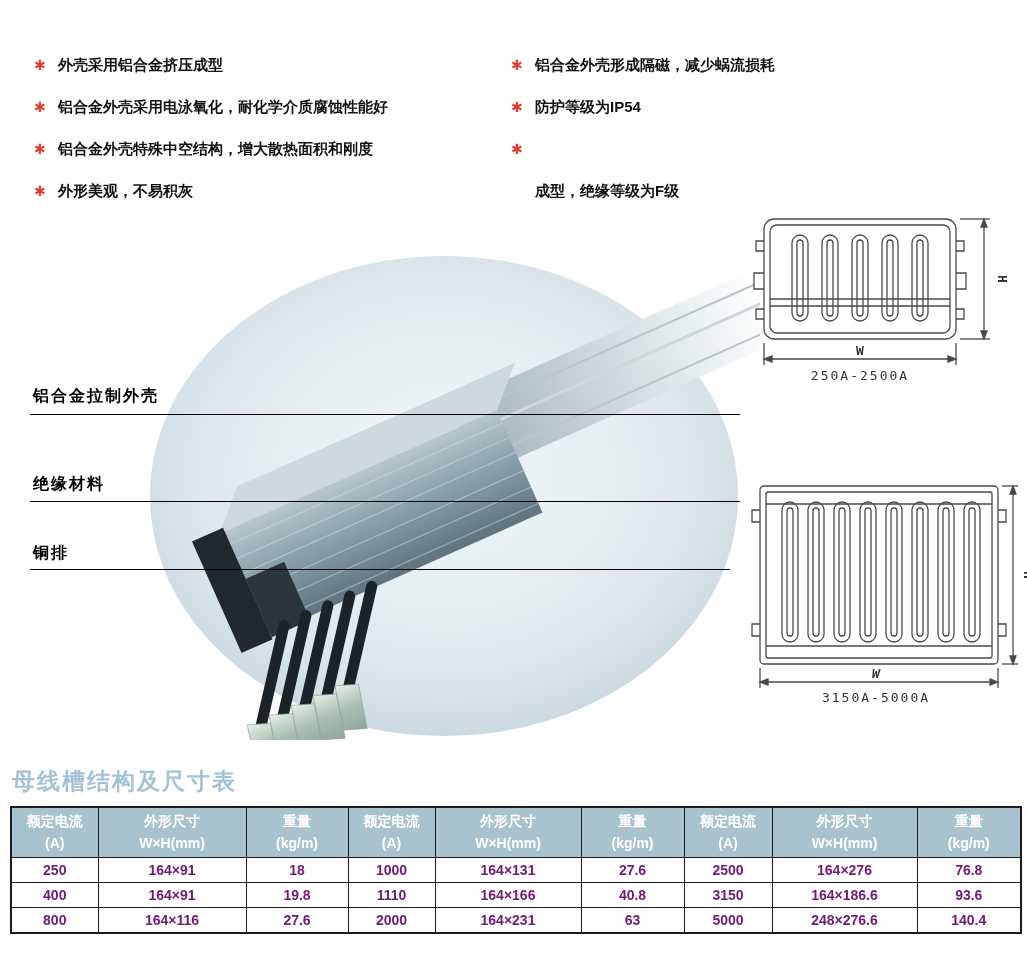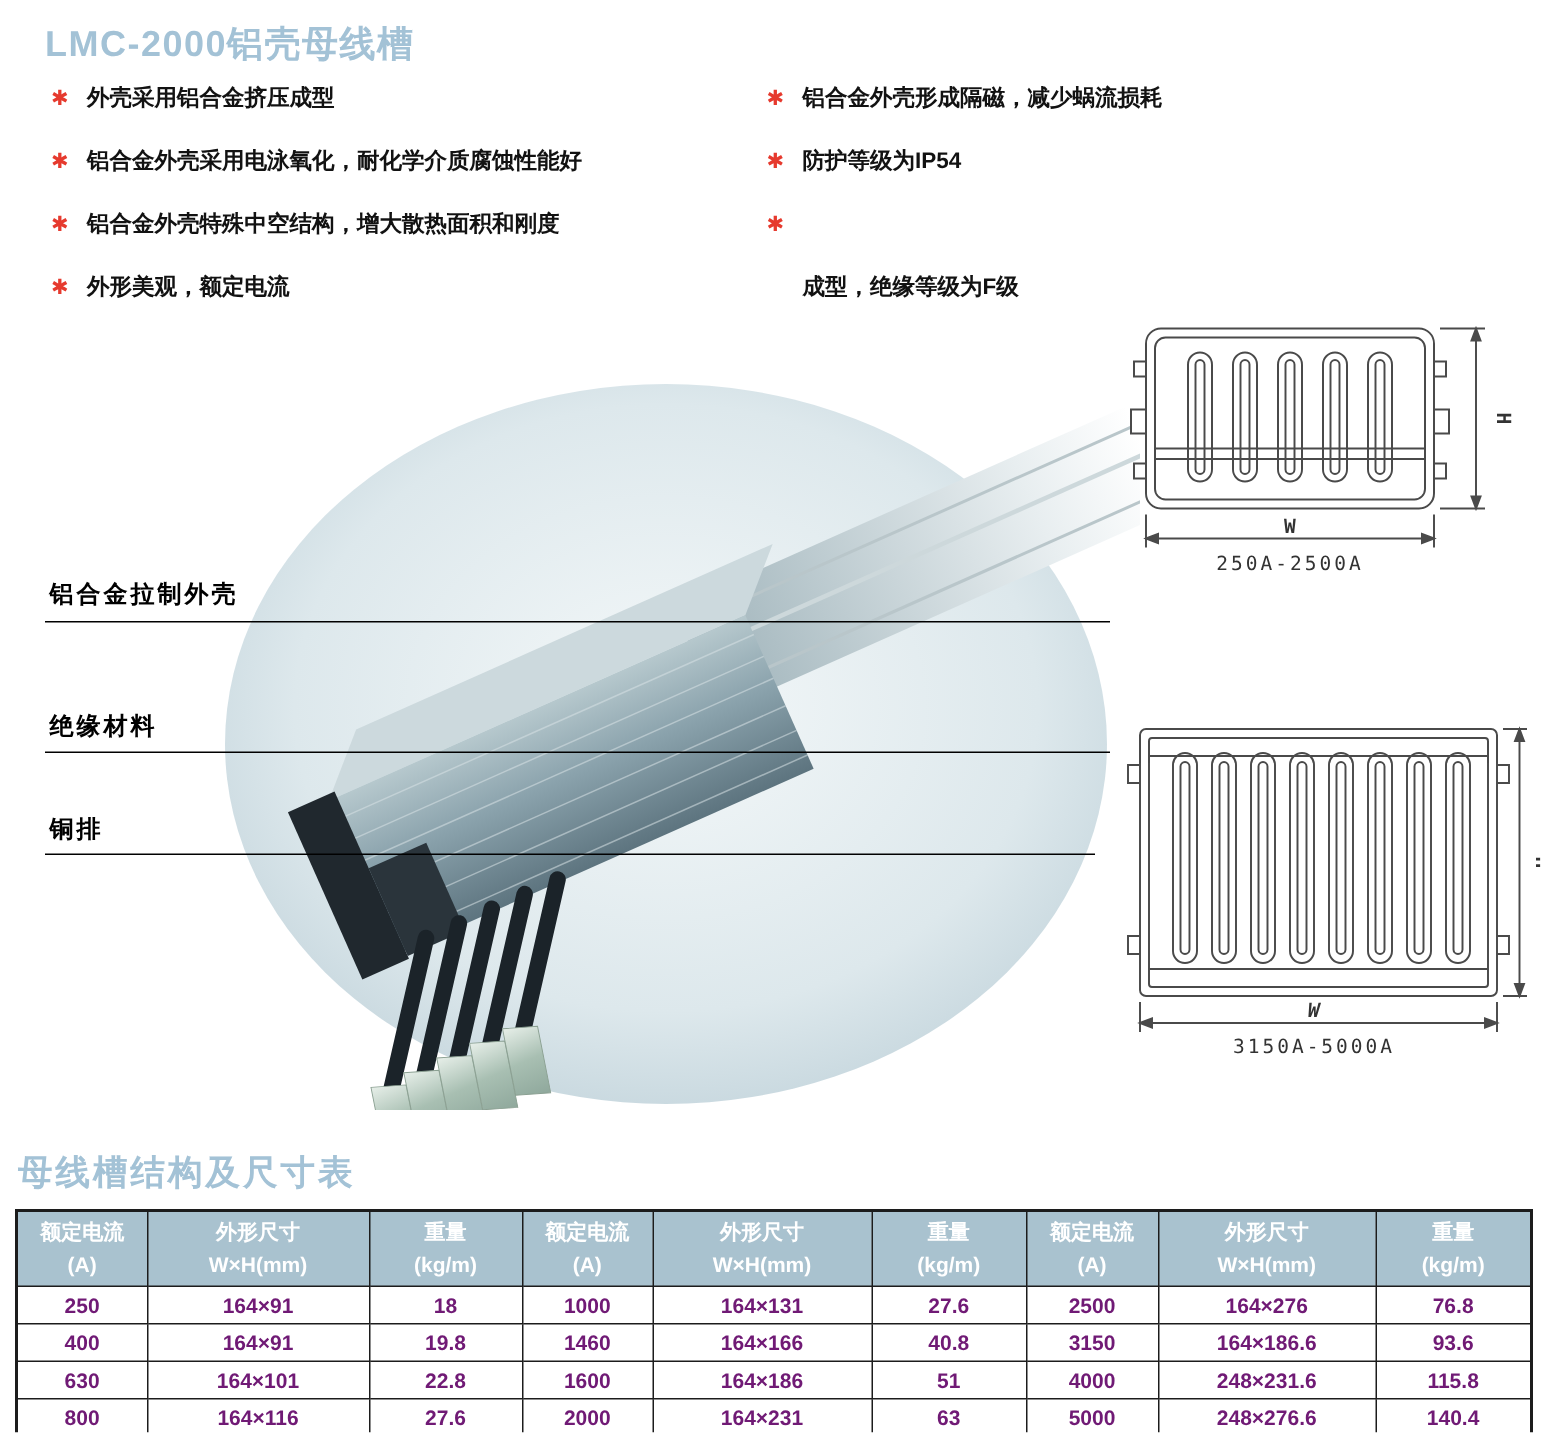--- a/index.html
+++ b/index.html
@@ -43,38 +43,37 @@
   .spec-table thead th{
     background:#a9c2cf;color:#ffffff;font-size:14px;font-weight:bold;height:49px;line-height:1.55;text-align:center;
   }
   .spec-table td{height:24px;font-size:14px;font-weight:bold;color:#701a75;}
 </style>
 </head>
 <body>
 
 <div class="page">
 
-  <div class="doc-title">LMC-2000铝壳母线槽</div>
 
   <div class="feature-col left">
       <div class="feature-item">
         <span class="star">✱</span>
         <span>外壳采用铝合金挤压成型</span>
       </div>
       <div class="feature-item">
         <span class="star">✱</span>
         <span>铝合金外壳采用电泳氧化，耐化学介质腐蚀性能好</span>
       </div>
       <div class="feature-item">
         <span class="star">✱</span>
         <span>铝合金外壳特殊中空结构，增大散热面积和刚度</span>
       </div>
       <div class="feature-item">
         <span class="star">✱</span>
-        <span>外形美观，额定电流</span>
+        <span>外形美观，不易积灰</span>
       </div>
     </div>
   <div class="feature-col right">
       <div class="feature-item">
         <span class="star">✱</span>
         <span>铝合金外壳形成隔磁，减少蜗流损耗</span>
       </div>
       <div class="feature-item">
         <span class="star">✱</span>
         <span>防护等级为IP54</span>
@@ -298,37 +297,26 @@
           <td>164×131</td>
           <td>27.6</td>
           <td>2500</td>
           <td>164×276</td>
           <td>76.8</td>
         </tr>
         <tr>
           <td>400</td>
           <td>164×91</td>
           <td>19.8</td>
-          <td>1460</td>
+          <td>1110</td>
           <td>164×166</td>
           <td>40.8</td>
           <td>3150</td>
           <td>164×186.6</td>
           <td>93.6</td>
-        </tr>
-        <tr>
-          <td>630</td>
-          <td>164×101</td>
-          <td>22.8</td>
-          <td>1600</td>
-          <td>164×186</td>
-          <td>51</td>
-          <td>4000</td>
-          <td>248×231.6</td>
-          <td>115.8</td>
         </tr>
         <tr>
           <td>800</td>
           <td>164×116</td>
           <td>27.6</td>
           <td>2000</td>
           <td>164×231</td>
           <td>63</td>
           <td>5000</td>
           <td>248×276.6</td>

